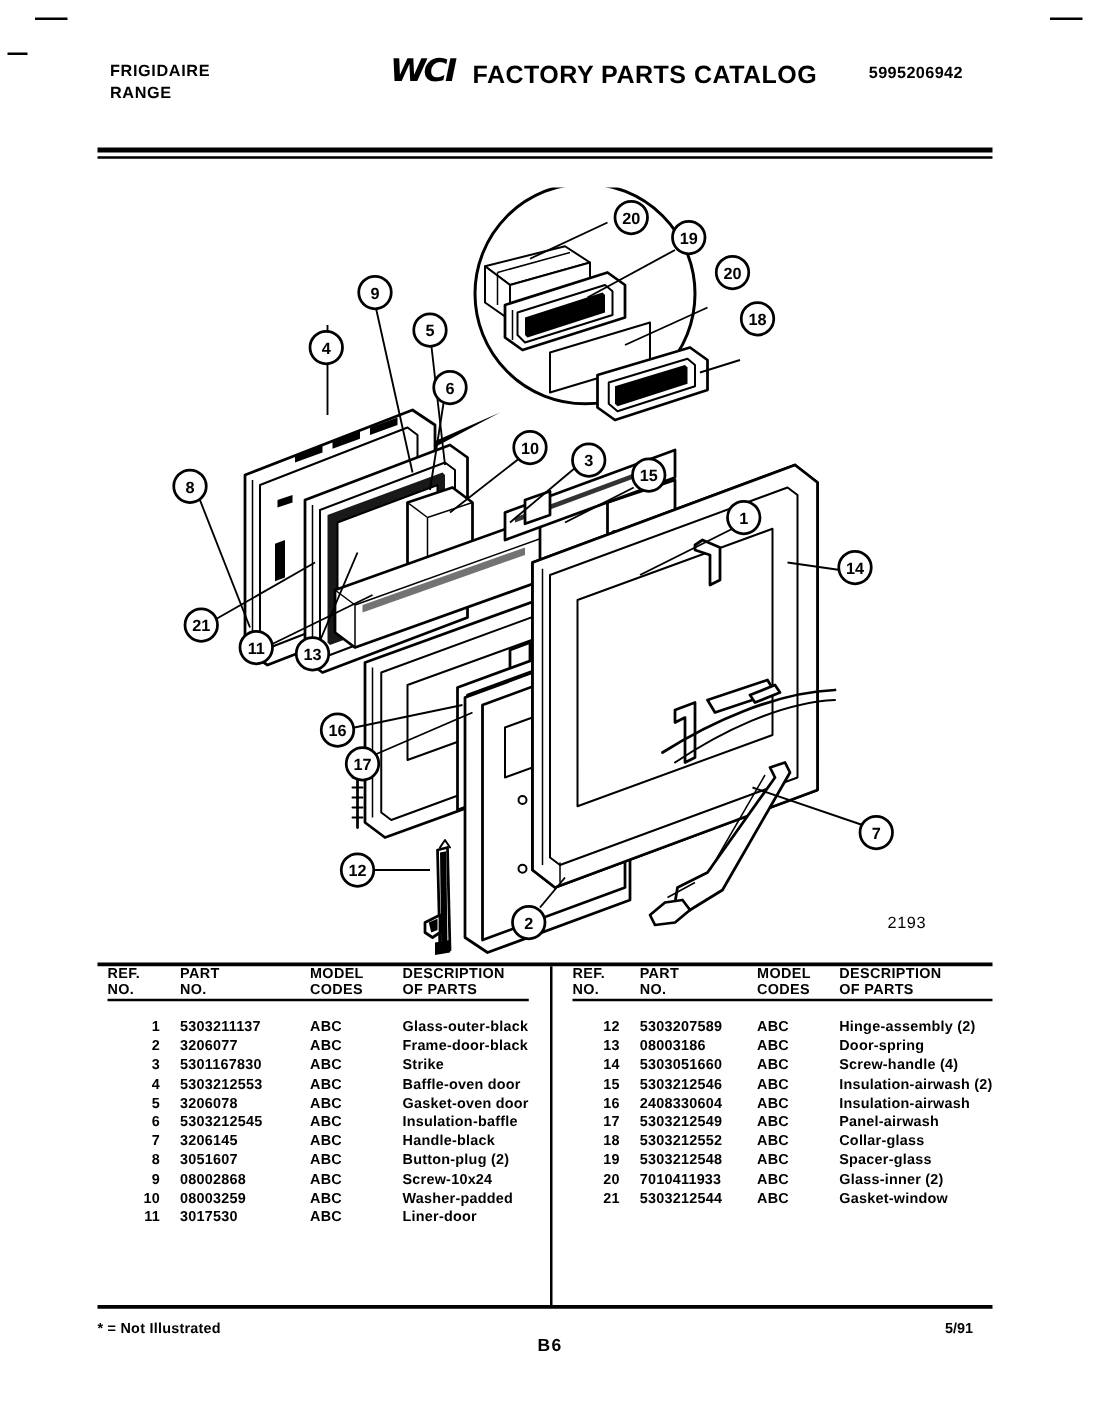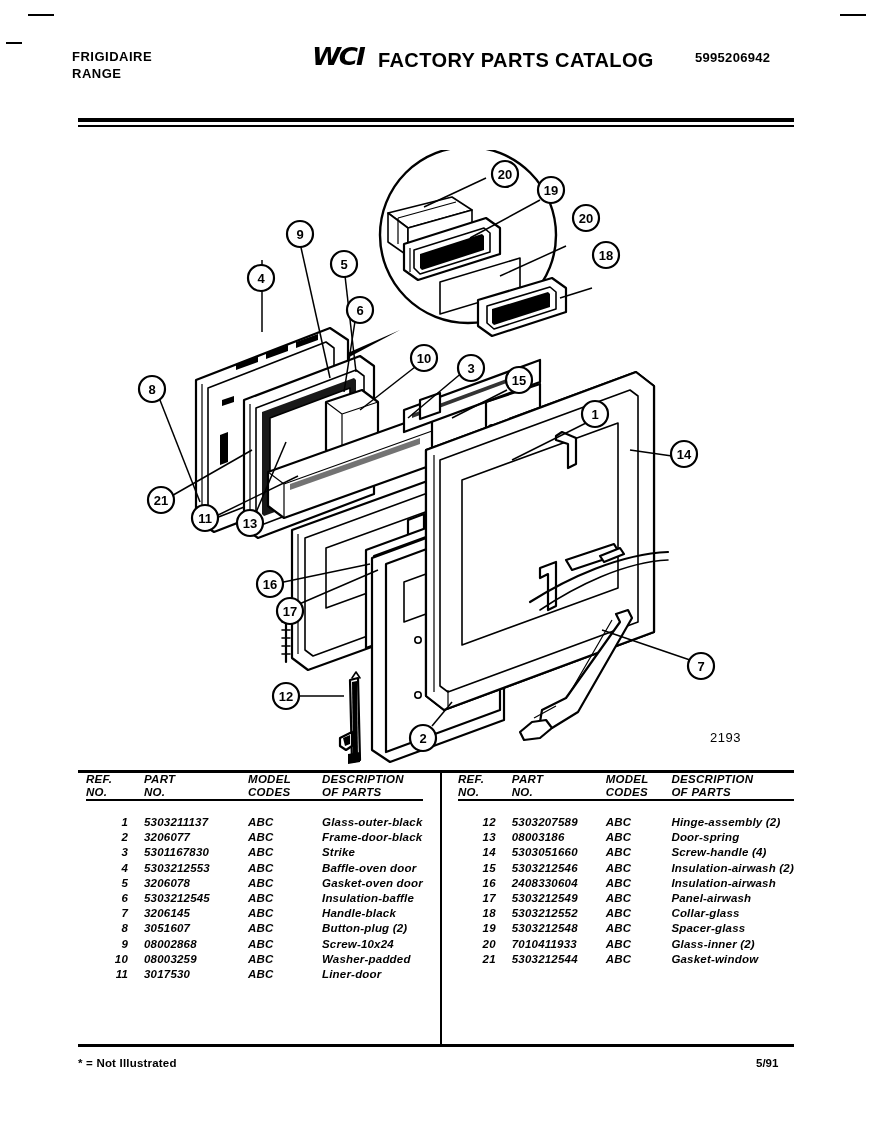--- a/index.html
+++ b/index.html
@@ -5,21 +5,21 @@
   html,body{margin:0;padding:0;background:#fff;}
   body{
     width:880px;height:1141px;position:relative;overflow:hidden;
     font-family:"Liberation Sans","DejaVu Sans",sans-serif;
     color:#000;
     -webkit-font-smoothing:none;
   }
   .page{position:absolute;left:0;top:0;width:880px;height:1141px;}
 
   
-  .brand{position:absolute;left:72px;top:48px;font-size:13px;font-weight:bold;letter-spacing:.5px;line-height:17px;}
+  .brand{position:absolute;left:88px;top:48px;font-size:13px;font-weight:bold;letter-spacing:.5px;line-height:17px;}
   .wci-logo{
     position:absolute;left:312px;top:44px;
     font-size:25px;font-weight:bold;font-style:italic;letter-spacing:-2px;
     line-height:25px;
     font-family:"DejaVu Sans",sans-serif;
     transform:scaleX(1.05);
     transform-origin:left top;
   }
   .cat-title{position:absolute;left:378px;top:49px;font-size:20px;font-weight:bold;letter-spacing:.4px;}
   .cat-number{position:absolute;left:695px;top:50px;font-size:13px;font-weight:bold;letter-spacing:.3px;}
@@ -34,21 +34,21 @@
   
   .figure{position:absolute;left:0;top:150px;width:880px;height:620px;}
   .fig-number{position:absolute;left:710px;top:730px;font-size:13px;font-weight:normal;letter-spacing:.5px;}
 
   
   .rule-tbl-top{position:absolute;left:78px;top:770px;width:716px;height:3px;background:#000;}
   .rule-tbl-bottom{position:absolute;left:78px;top:1044px;width:716px;height:3px;background:#000;}
   .tbl-divider{position:absolute;left:440px;top:773px;width:2px;height:271px;background:#000;}
 
   .tbl-wrap{position:absolute;left:78px;top:773px;width:716px;height:271px;display:flex;}
-  .tbl-col{width:358px;box-sizing:border-box;position:relative;font-style:italic;}
+  .tbl-col{width:358px;box-sizing:border-box;position:relative;}
   .tbl-col.left{padding-left:8px;}
   .tbl-col.right{padding-left:22px;}
 
   table.parts{border-collapse:collapse;font-size:11.5px;font-weight:bold;letter-spacing:.2px;}
   table.parts th{
     text-align:left;vertical-align:top;font-size:11.5px;font-weight:bold;
     padding:0;line-height:13px;letter-spacing:.3px;
   }
   table.parts td{padding:0;line-height:15.2px;white-space:nowrap;}
   .c-ref{width:42px;text-align:right;padding-right:16px !important;}
@@ -553,15 +553,16 @@
             </tr>
           </tbody>
       </table>
     </div>
 
   </div>
 
   <div class="rule-tbl-bottom"></div>
 
   <div class="foot-note">* = Not Illustrated</div>
+  <div class="foot-page">B6</div>
   <div class="foot-date">5/91</div>
 
 </div>
 
 </body></html>

